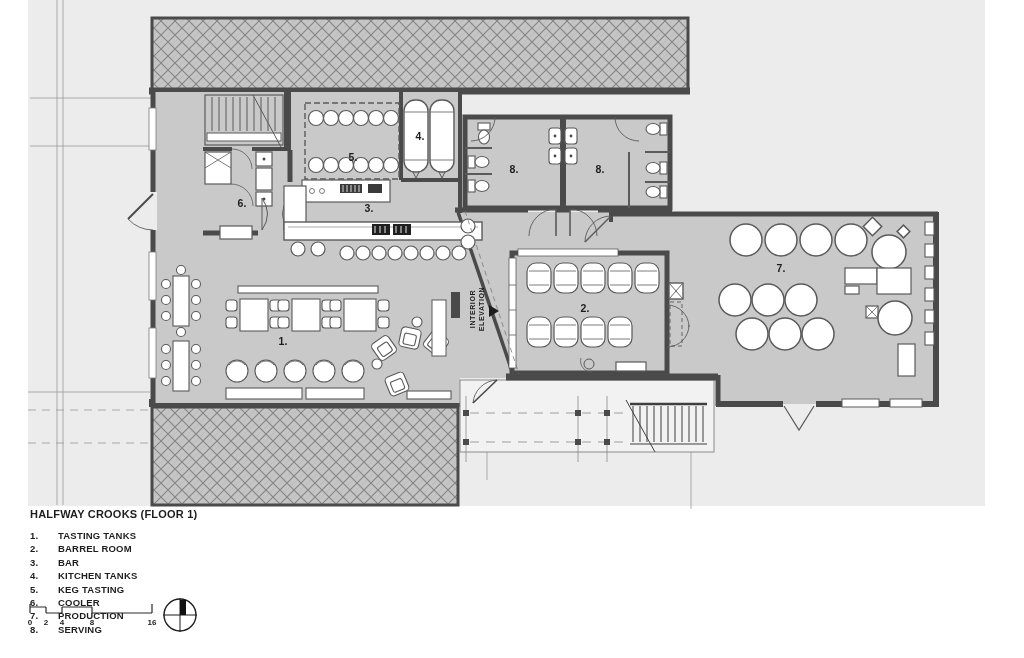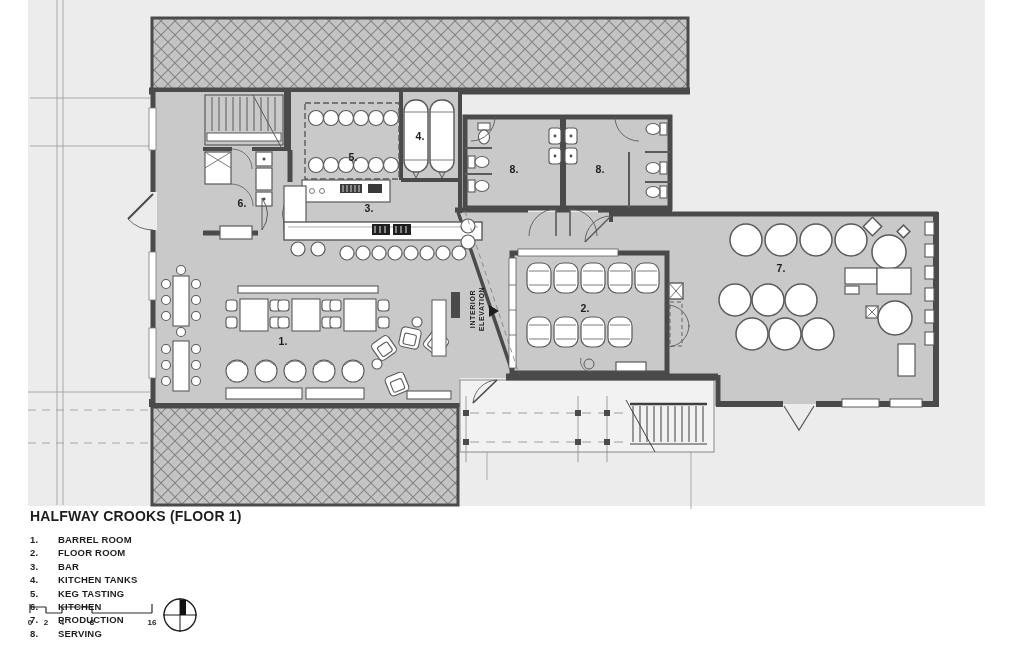--- a/index.html
+++ b/index.html
@@ -1,20 +1,20 @@
 <!DOCTYPE html>
 <html><head>
 <meta charset="utf-8">
 <style>
   html,body{margin:0;padding:0;background:#ffffff;width:1024px;height:658px;overflow:hidden;
             font-family:"Liberation Sans", sans-serif;}
   .stage{position:relative;width:1024px;height:658px;background:#ffffff;}
   svg.plan{position:absolute;left:0;top:0;}
   .legend{position:absolute;left:30px;top:508px;color:#1d1d1d;}
-  .legend .title{font-size:14px;font-weight:bold;letter-spacing:.2px;margin:0 0 9px 0;}
+  .legend .title{font-size:11px;font-weight:bold;letter-spacing:.2px;margin:0 0 9px 0;}
   .legend .rows{display:grid;grid-template-columns:28px auto;font-size:9.5px;font-weight:bold;
                 line-height:13.4px;letter-spacing:.2px;}
   svg text{font-family:"Liberation Sans", sans-serif;fill:#1d1d1d;}
   .roomnum{font-size:10.5px;font-weight:bold;}
   .scalenum{font-size:8px;font-weight:bold;}
   .intel{font-size:7px;font-weight:bold;letter-spacing:.6px;}
 </style>
 </head>
 <body>
 
@@ -509,31 +509,31 @@
     <line x1="163" y1="615" x2="197" y2="615" stroke="#1d1d1d" stroke-width="1"></line>
     <line x1="180" y1="598" x2="180" y2="632" stroke="#1d1d1d" stroke-width="1"></line>
     <rect x="180" y="600" width="6" height="15" fill="#111111"></rect>
   </g>
 </svg>
 
 <div class="legend">
   <div class="title">HALFWAY CROOKS (FLOOR 1)</div>
   <div class="rows">
     <span>1.</span>
+        <span>TASTING TANKS</span>
+    <span>2.</span>
         <span>BARREL ROOM</span>
-    <span>2.</span>
-        <span>FLOOR ROOM</span>
     <span>3.</span>
         <span>BAR</span>
     <span>4.</span>
         <span>KITCHEN TANKS</span>
     <span>5.</span>
         <span>KEG TASTING</span>
     <span>6.</span>
-        <span>KITCHEN</span>
+        <span>COOLER</span>
     <span>7.</span>
         <span>PRODUCTION</span>
     <span>8.</span>
         <span>SERVING</span>
   </div>
 </div>
 
 </div>
 
 </body></html>

